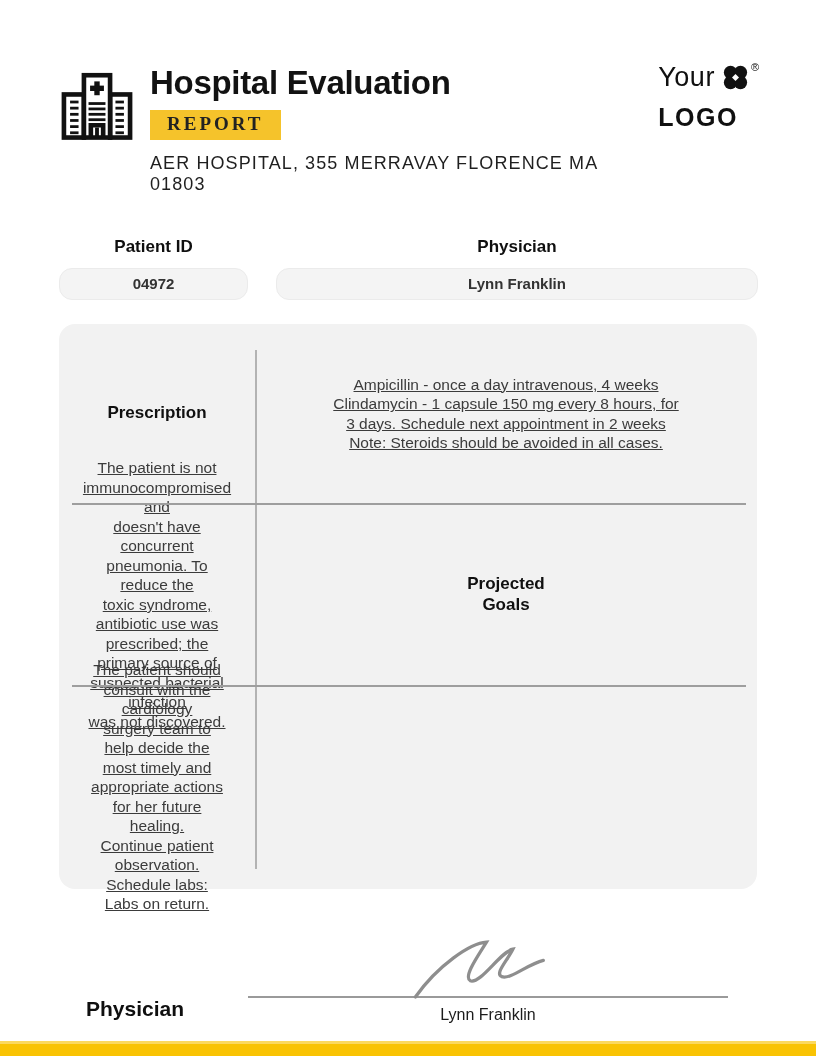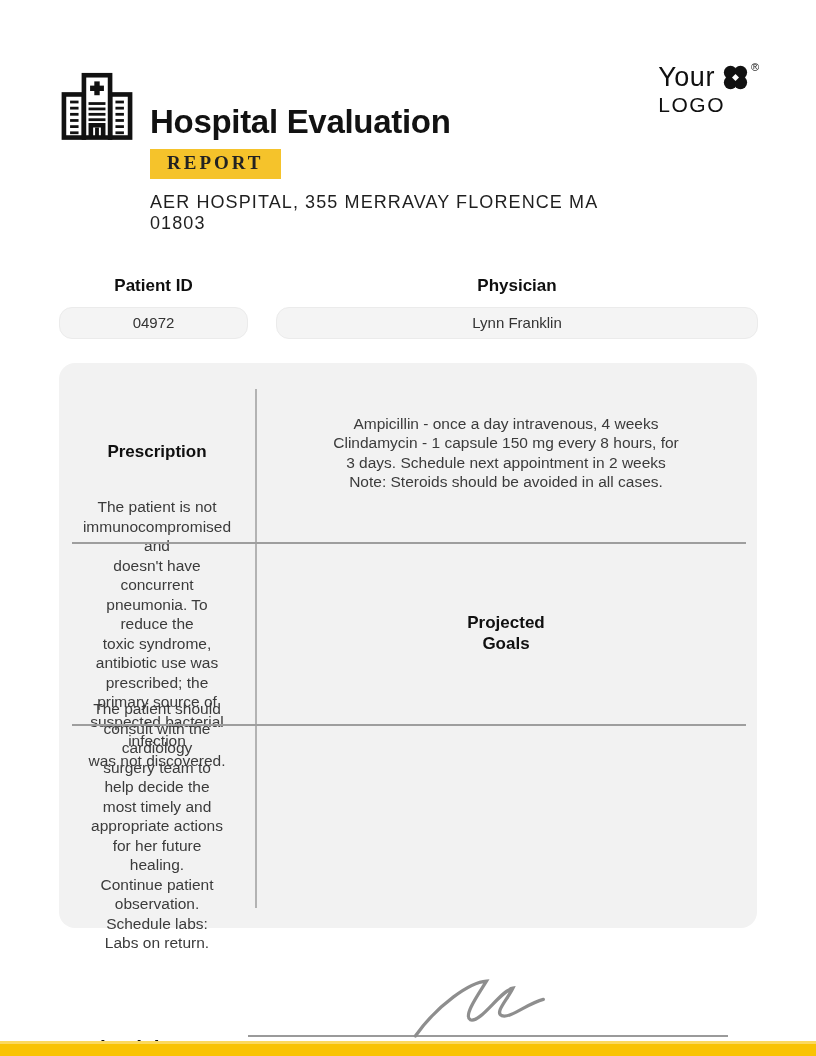--- a/index.html
+++ b/index.html
@@ -5,65 +5,65 @@
   html,body { margin:0; padding:0; background:#e9e9e9; }
   .page {
     width:816px; height:1056px; position:relative; margin:0 auto;
     background:#ffffff; overflow:hidden;
     font-family:"Liberation Sans", sans-serif; color:#141414;
   }
 
   
   .header { display:flex; align-items:flex-start; padding:66px 57px 0 57px; }
   .hospital-icon { width:80px; height:76px; flex:0 0 auto; margin-top:2px; }
-  .title-block { margin-left:13px;margin-top:39px; }
+  .title-block { margin-left:13px; }
   .doc-title { font-size:33px; font-weight:800; letter-spacing:-0.3px; color:#121212; line-height:1.05; }
   .badge {
     display:inline-block; margin-top:9px; padding:3px 17px 5px 17px;
     background:#F5C32B; color:#222222; font-size:19px; font-weight:600; letter-spacing:3px;font-family:Liberation Serif, serif;
   }
   .address { margin-top:13px; font-size:18px; font-weight:500; letter-spacing:1.1px; color:#1f1f1f; }
 
   .logo-block { margin-left:auto; margin-top:-2px; }
   .logo-top { display:flex; align-items:flex-start; }
   .logo-your { font-size:27px; font-weight:400; letter-spacing:0.5px; color:#101010; line-height:1; }
   .clover { width:27px; height:27px; margin-left:7px; margin-top:0; }
   .reg-mark { font-size:11px; color:#101010; margin-left:2px; margin-top:-3px; }
-  .logo-bottom { font-size:21px; font-weight:400; letter-spacing:1.5px; color:#101010; line-height:1; margin-top:3px; }
+  .logo-bottom { font-size:25px; font-weight:700; letter-spacing:1.5px; color:#101010; line-height:1; margin-top:14px; }
 
   
   .patient-row { display:flex; gap:28px; padding:42px 58px 1px 59px; }
   .field-col-small { width:189px; flex:0 0 auto; }
   .field-col-wide { flex:1; }
   .field-label { text-align:center; font-size:17px; font-weight:700; color:#0f0f0f; margin-bottom:11px; }
   .field-pill {
     height:30px; line-height:29px; text-align:center;
     background:#F4F4F4; border:1px solid #EBEBEB; border-radius:13px;
-    font-size:15px; color:#333333;
+    font-size:15px; color:#333333;font-weight:bold;
   }
 
   
   .card {
     position:relative; margin:23px 59px 0 59px; height:565px;
     background:#F2F2F2; border-radius:16px;
   }
   .v-divider { position:absolute; left:196px; top:26px; height:519px; width:2px; background:#B3B3B3; }
   .h-divider { position:absolute; left:13px; right:11px; height:2px; background:#9E9E9E; }
   .h-divider.d1 { top:179px; }
   .h-divider.d2 { top:361px; }
   .card-grid { display:grid; grid-template-columns:196px 1fr; grid-template-rows:180px 182px 203px; height:100%; }
   .row-label {
     display:flex; align-items:center; justify-content:center;
     font-size:17px; font-weight:700; color:#101010; text-align:center; line-height:1.2;
   }
   .row-label span { max-width:118px; }
   .row-content {
     display:flex; align-items:center; justify-content:center;
     padding:0 28px; text-align:center;
-    font-size:15.5px; color:#3b3b3b; line-height:1.26; white-space:pre-line;
+    font-size:15.5px; color:#3b3b3b; line-height:1.26; white-space:pre-line;text-decoration:underline;
   }
 
   
   .sig-row { position:relative; margin:46px 88px 0 59px; height:112px; }
   .sig-label { position:absolute; left:27px; top:62px; font-size:21px; font-weight:800; color:#0f0f0f; }
   .sig-block { position:absolute; left:189px; right:0; top:0; text-align:center; }
   .sig-scribble { display:block; margin:0 auto -5px auto; width:165px; height:66px; }
   .sig-line { border-top:2px solid #9A9A9A; }
   .sig-name { margin-top:8px; font-size:16px; color:#1c1c1c; }
 

